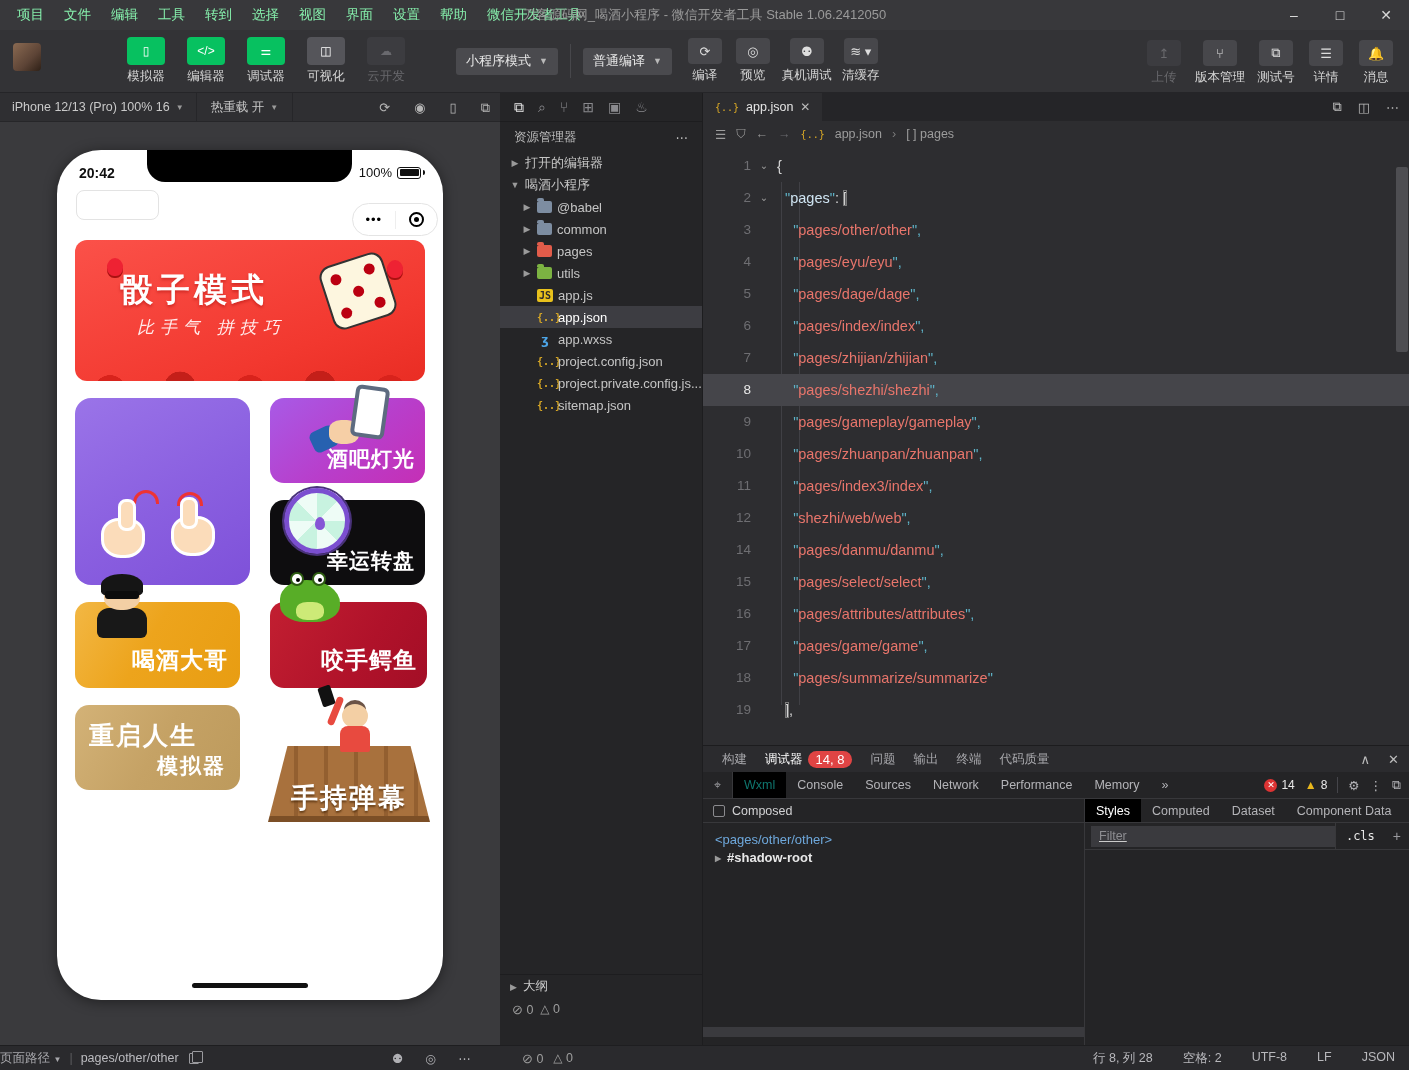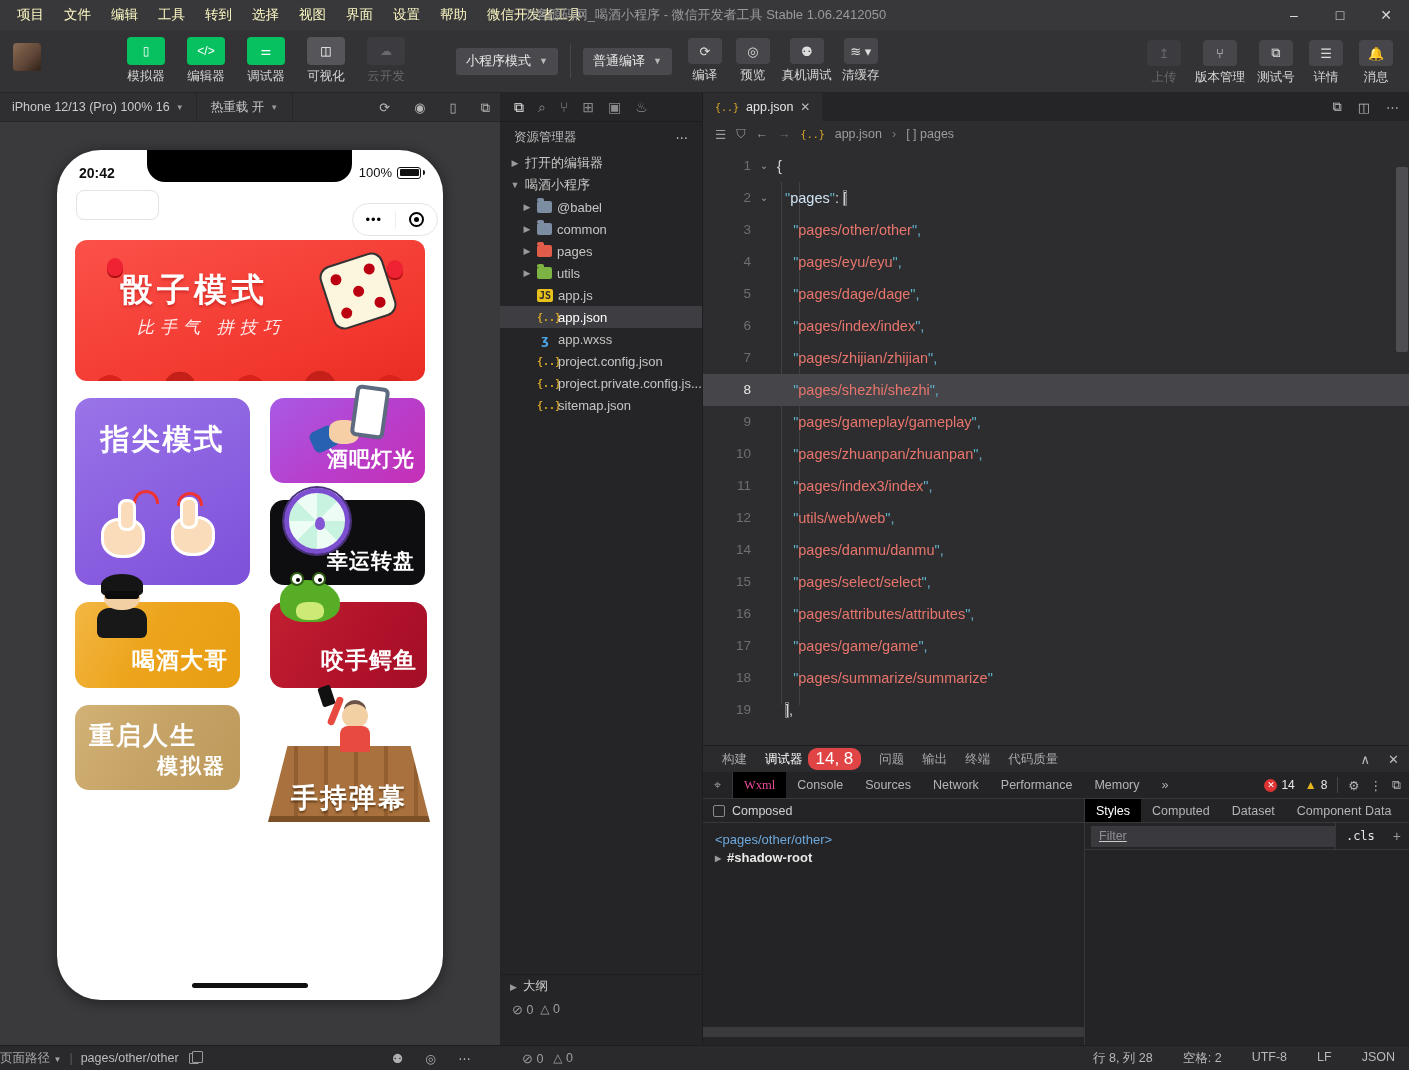--- a/index.html
+++ b/index.html
@@ -2,21 +2,21 @@
 <html><head>
 <meta charset="utf-8">
 <style>
   * { margin:0; padding:0; box-sizing:border-box; font-family:"Liberation Sans",sans-serif; }
   html,body { width:1409px; height:1070px; background:#333; overflow:hidden; }
   .app { position:relative; width:1409px; height:1070px; background:#333336; color:#ccc; font-size:13px; }
 
   
   .titlebar { position:absolute; top:0; left:0; width:100%; height:30px; background:#38383b; display:flex; align-items:center; }
   .menus { display:flex; gap:2px; padding-left:8px; }
-  .menus span { padding:3px 9px; color:#fef9c3; font-size:13.5px; cursor:default; }
+  .menus span { padding:3px 9px; color:#86efac; font-size:13.5px; cursor:default; }
   .win-title { position:absolute; left:50%; transform:translateX(-50%); color:#9a9a9a; font-size:13px; white-space:nowrap; }
   .win-controls { position:absolute; right:0; top:0; height:30px; display:flex; }
   .win-controls div { width:46px; height:30px; display:flex; align-items:center; justify-content:center; color:#d8d8d8; font-size:14px; }
 
   
   .toolbar { position:absolute; top:30px; left:0; width:100%; height:63px; background:#333336; border-bottom:1px solid #252528; display:flex; align-items:center; }
   .avatar { position:absolute; left:13px; top:13px; width:28px; height:28px; border-radius:4px; background:linear-gradient(135deg,#8a6a52,#5d4436 60%,#2e2016); }
   .modes { display:flex; gap:12px; margin-left:122px; }
   .mode-btn { display:flex; flex-direction:column; align-items:center; width:48px; gap:3px; }
   .mode-ico { width:38px; height:28px; border-radius:4px; display:flex; align-items:center; justify-content:center; color:#fff; font-size:12px; }
@@ -162,26 +162,26 @@
   .bm { outline:1px solid #7a7a7a; outline-offset:-1px; }
   .guide { position:absolute; top:35px; bottom:40px; width:1px; background:#404045; }
   .g1 { left:78px; } .g2 { left:96px; }
   .vscroll { position:absolute; right:1px; top:20px; width:12px; height:185px; background:#4e4e52; border-radius:2px; }
 
   
   .debugger { position:absolute; top:745px; left:703px; width:706px; height:300px; background:#242426; border-top:1px solid #1c1c1e; }
   .dbg-tabs { height:26px; display:flex; align-items:flex-start; gap:4px; padding:0 12px; background:#2b2b2e; color:#a8a8ac; font-size:12.5px; }
   .dbg-tabs .dt { padding:0 7px; height:100%; display:flex; align-items:center; gap:5px; }
   .dbg-tabs .dt.on { color:#fff; }
-  .badge { background:#e04444; color:#fff; border-radius:9px; padding:1px 8px; font-size:17px; }
+  .badge { background:#e04444; color:#fff; border-radius:9px; padding:1px 8px; font-size:13px; }
   .dbg-win { position:absolute; right:10px; top:0; height:26px; display:flex; gap:18px; align-items:center; color:#bdbdbd; }
   .devtools-bar { height:27px; display:flex; align-items:center; background:#242426; border-bottom:1px solid #38383b; color:#b4b4b8; font-size:12.5px; }
   .insp { width:30px; text-align:center; color:#9a9a9e; border-right:1px solid #38383b; height:100%; line-height:27px; }
   .dtab { padding:0 11px; height:100%; display:flex; align-items:center; }
-  .dtab.on { background:#000; color:#ec4899;font-family:Liberation Serif, serif; }
+  .dtab.on { background:#000; color:#0f766e; }
   .dt-right { position:absolute; right:8px; display:flex; align-items:center; gap:10px; height:27px; }
   .errpill { display:flex; align-items:center; gap:4px; color:#e8e8e8; font-size:12px; }
   .errdot { width:13px; height:13px; border-radius:50%; background:#d33; color:#fff; font-size:9px; display:flex; align-items:center; justify-content:center; }
   .warntri { color:#e8b71c; font-size:12px; }
   .dt-sep { width:1px; height:16px; background:#45454a; }
   .dbg-body { position:absolute; top:53px; bottom:0; left:0; right:0; display:flex; }
   .wxml-pane { width:382px; border-right:1px solid #38383b; position:relative; }
   .composed-row { height:24px; display:flex; align-items:center; gap:7px; padding:0 10px; border-bottom:1px solid #38383b; color:#d2d2d4; font-size:12.5px; }
   .chk { width:12px; height:12px; border:1px solid #8a8a8e; border-radius:2px; background:#242426; }
   .wxml-code { padding:8px 12px; font-family:"DejaVu Sans Mono",monospace; font-size:13px; line-height:17.5px; }
@@ -356,21 +356,20 @@
             <i></i>
             <i></i>
             <i></i>
             <i></i>
             <i></i>
           </div>
         <div class="scallops"></div>
       </div>
 
       <div class="tile t-zhijian">
-        <div class="lbl">指尖模式</div>
         <span class="tap p1"></span>
           <span class="tap p2"></span>
         <div class="hand h1"></div>
         <div class="hand h2"></div>
       </div>
 
       <div class="tile t-jiuba">
         <div class="jsleeve"></div>
           <div class="jhand"></div>
         <div class="jphone"></div>
@@ -535,21 +534,21 @@
         <div class="cl"><span class="ln">2</span><span class="fold">⌄</span><span class="ctext"><span class="tok-p">  </span><span class="tok-q">"</span><span class="tok-k">pages</span><span class="tok-q">"</span><span class="tok-p">: </span><span class="tok-p bm">[</span></span></div>
         <div class="cl"><span class="ln">3</span><span class="fold"></span><span class="ctext"><span class="tok-p">    </span><span class="tok-q">"</span><span class="tok-s">pages/other/other</span><span class="tok-q">"</span><span class="tok-q">,</span></span></div>
         <div class="cl"><span class="ln">4</span><span class="fold"></span><span class="ctext"><span class="tok-p">    </span><span class="tok-q">"</span><span class="tok-s">pages/eyu/eyu</span><span class="tok-q">"</span><span class="tok-q">,</span></span></div>
         <div class="cl"><span class="ln">5</span><span class="fold"></span><span class="ctext"><span class="tok-p">    </span><span class="tok-q">"</span><span class="tok-s">pages/dage/dage</span><span class="tok-q">"</span><span class="tok-q">,</span></span></div>
         <div class="cl"><span class="ln">6</span><span class="fold"></span><span class="ctext"><span class="tok-p">    </span><span class="tok-q">"</span><span class="tok-s">pages/index/index</span><span class="tok-q">"</span><span class="tok-q">,</span></span></div>
         <div class="cl"><span class="ln">7</span><span class="fold"></span><span class="ctext"><span class="tok-p">    </span><span class="tok-q">"</span><span class="tok-s">pages/zhijian/zhijian</span><span class="tok-q">"</span><span class="tok-q">,</span></span></div>
         <div class="cl cur"><span class="ln">8</span><span class="fold"></span><span class="ctext"><span class="tok-p">    </span><span class="tok-q">"</span><span class="tok-s">pages/shezhi/shezhi</span><span class="tok-q">"</span><span class="tok-q">,</span></span></div>
         <div class="cl"><span class="ln">9</span><span class="fold"></span><span class="ctext"><span class="tok-p">    </span><span class="tok-q">"</span><span class="tok-s">pages/gameplay/gameplay</span><span class="tok-q">"</span><span class="tok-q">,</span></span></div>
         <div class="cl"><span class="ln">10</span><span class="fold"></span><span class="ctext"><span class="tok-p">    </span><span class="tok-q">"</span><span class="tok-s">pages/zhuanpan/zhuanpan</span><span class="tok-q">"</span><span class="tok-q">,</span></span></div>
         <div class="cl"><span class="ln">11</span><span class="fold"></span><span class="ctext"><span class="tok-p">    </span><span class="tok-q">"</span><span class="tok-s">pages/index3/index</span><span class="tok-q">"</span><span class="tok-q">,</span></span></div>
-        <div class="cl"><span class="ln">12</span><span class="fold"></span><span class="ctext"><span class="tok-p">    </span><span class="tok-q">"</span><span class="tok-s">utils/web/web</span><span class="tok-q">"</span><span class="tok-q">,</span></span></div>
+        <div class="cl"><span class="ln">12</span><span class="fold"></span><span class="ctext"><span class="tok-p">    </span><span class="tok-q">"</span><span class="tok-s">shezhi/web/web</span><span class="tok-q">"</span><span class="tok-q">,</span></span></div>
         <div class="cl"><span class="ln">14</span><span class="fold"></span><span class="ctext"><span class="tok-p">    </span><span class="tok-q">"</span><span class="tok-s">pages/danmu/danmu</span><span class="tok-q">"</span><span class="tok-q">,</span></span></div>
         <div class="cl"><span class="ln">15</span><span class="fold"></span><span class="ctext"><span class="tok-p">    </span><span class="tok-q">"</span><span class="tok-s">pages/select/select</span><span class="tok-q">"</span><span class="tok-q">,</span></span></div>
         <div class="cl"><span class="ln">16</span><span class="fold"></span><span class="ctext"><span class="tok-p">    </span><span class="tok-q">"</span><span class="tok-s">pages/attributes/attributes</span><span class="tok-q">"</span><span class="tok-q">,</span></span></div>
         <div class="cl"><span class="ln">17</span><span class="fold"></span><span class="ctext"><span class="tok-p">    </span><span class="tok-q">"</span><span class="tok-s">pages/game/game</span><span class="tok-q">"</span><span class="tok-q">,</span></span></div>
         <div class="cl"><span class="ln">18</span><span class="fold"></span><span class="ctext"><span class="tok-p">    </span><span class="tok-q">"</span><span class="tok-s">pages/summarize/summarize</span><span class="tok-q">"</span></span></div>
         <div class="cl"><span class="ln">19</span><span class="fold"></span><span class="ctext"><span class="tok-p">  </span><span class="tok-p bm">]</span><span class="tok-p">,</span></span></div>
         <div class="vscroll"></div>
     </div>
   </div>
 

